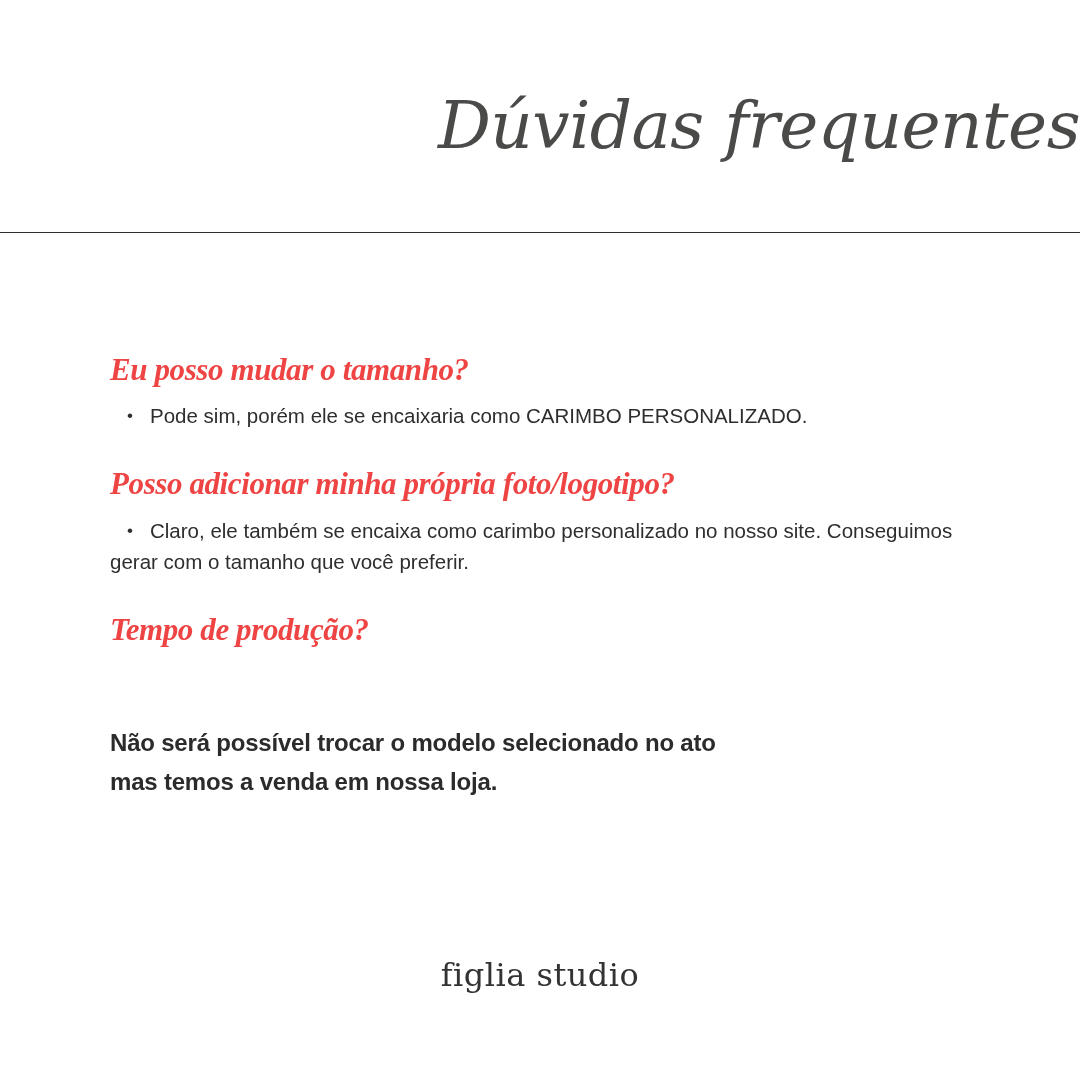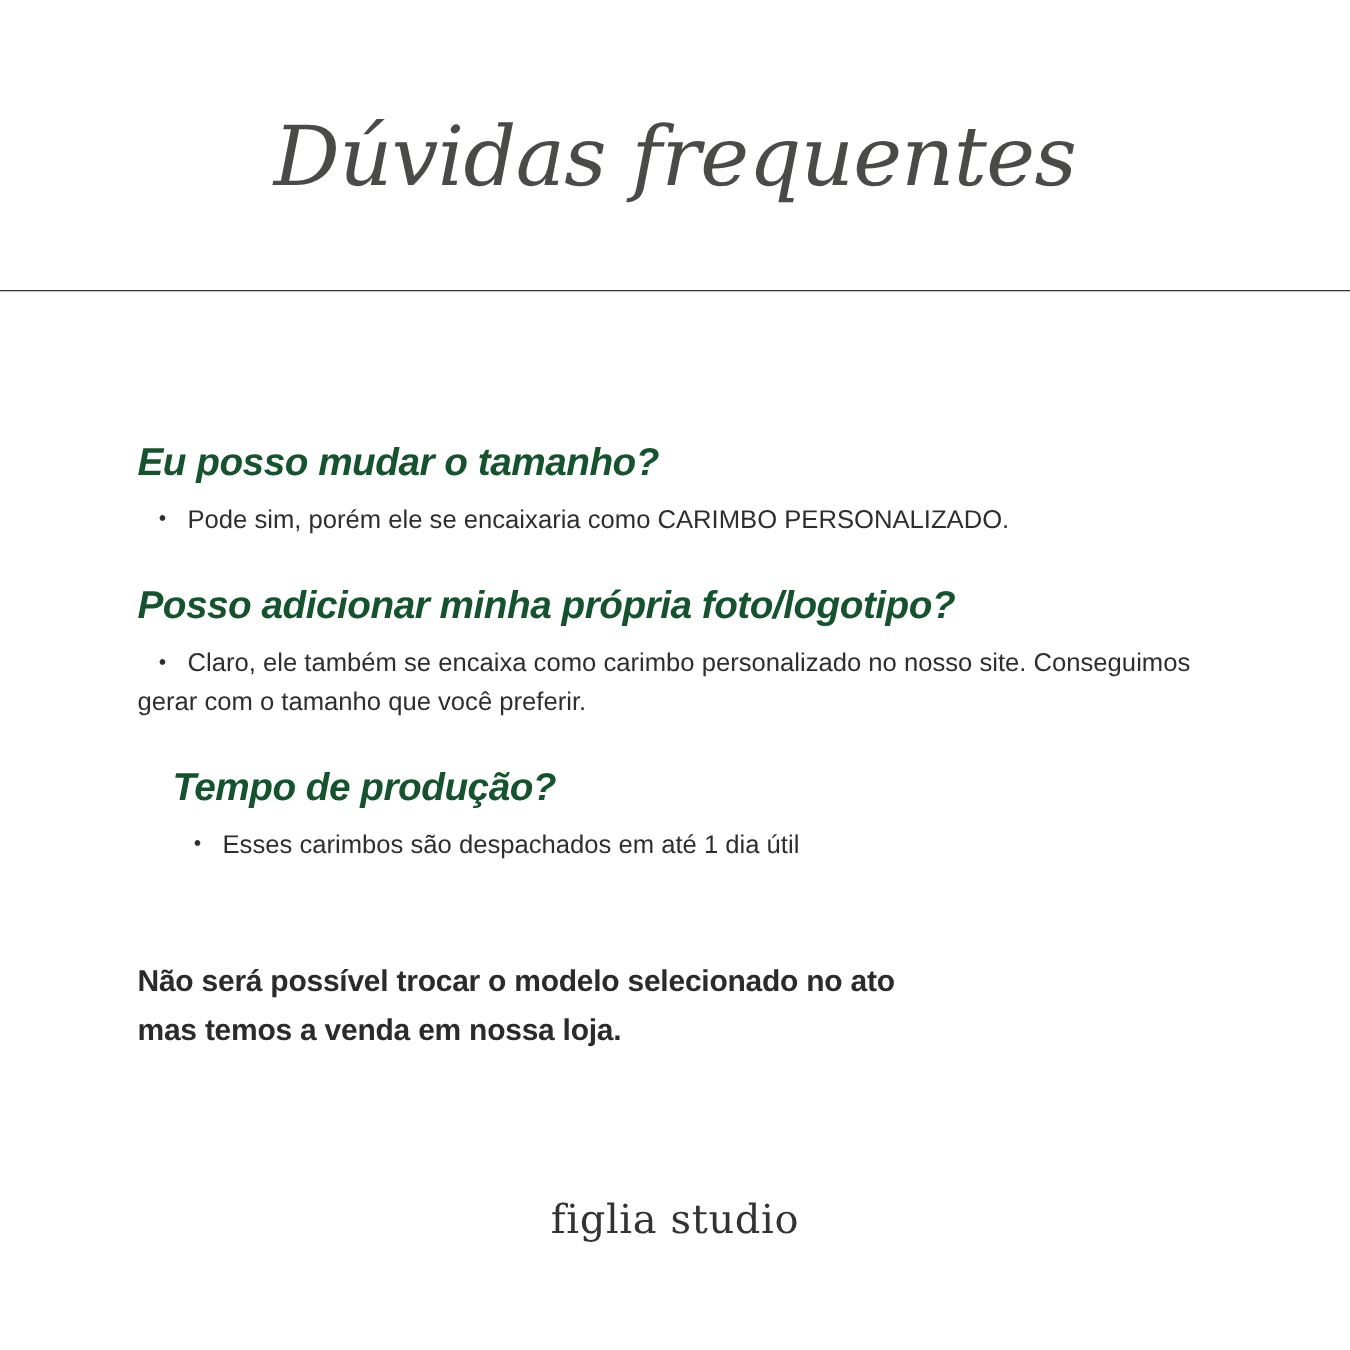--- a/index.html
+++ b/index.html
@@ -23,21 +23,21 @@
     box-sizing: border-box;
     display: flex;
     flex-direction: column;
   }
 
   
   .header {
     height: 232px;
     display: flex;
     align-items: center;
-    justify-content: center;
+    justify-content: flex-end;
     padding-top: 18px;
     box-sizing: border-box;
   }
   .header-title {
     font-family: "DejaVu Serif", "Liberation Serif", serif;
     font-style: italic;
     font-weight: 400;
     font-size: 66px;
     letter-spacing: -0.5px;
     color: #4a4a48;
@@ -59,30 +59,29 @@
 
   .faq-list {
     margin-top: 118px;
   }
 
   .faq-item {
     margin-bottom: 34px;
   }
   .faq-item:last-child {
     margin-bottom: 0;
-    margin-left: 28px;
   }
 
   .faq-question {
-    font-family: Liberation Sans, sans-serif;
+    font-family: Liberation Serif, serif;
     font-style: italic;
     font-weight: 700;
     font-size: 31px;
     line-height: 1.2;
-    color: #14532d;
+    color: #ef4444;
     letter-spacing: -0.4px;
     margin: 0 0 12px 0;
   }
 
   .faq-answer {
     position: relative;
     font-family: "Liberation Sans", sans-serif;
     font-size: 20.5px;
     line-height: 1.52;
     color: #2e2e2e;
@@ -150,21 +149,20 @@
         <p class="faq-answer"><span class="bullet">•</span><span>Pode sim, porém ele se encaixaria como  CARIMBO PERSONALIZADO.</span></p>
       </div>
 
       <div class="faq-item">
         <h2 class="faq-question">Posso adicionar minha própria foto/logotipo?</h2>
         <p class="faq-answer"><span class="bullet">•</span><span>Claro, ele também se encaixa como carimbo personalizado no nosso site. Conseguimos gerar com o tamanho que você preferir.</span></p>
       </div>
 
       <div class="faq-item">
         <h2 class="faq-question">Tempo de produção?</h2>
-        <p class="faq-answer"><span class="bullet">•</span><span>Esses carimbos são despachados em até 1 dia útil</span></p>
       </div>
 
     </section>
 
     <section class="notice">
       <span class="notice-line">Não será possível trocar o modelo selecionado no ato</span>
       <span class="notice-line">mas temos a venda em nossa loja.</span>
     </section>
 
   </main>

